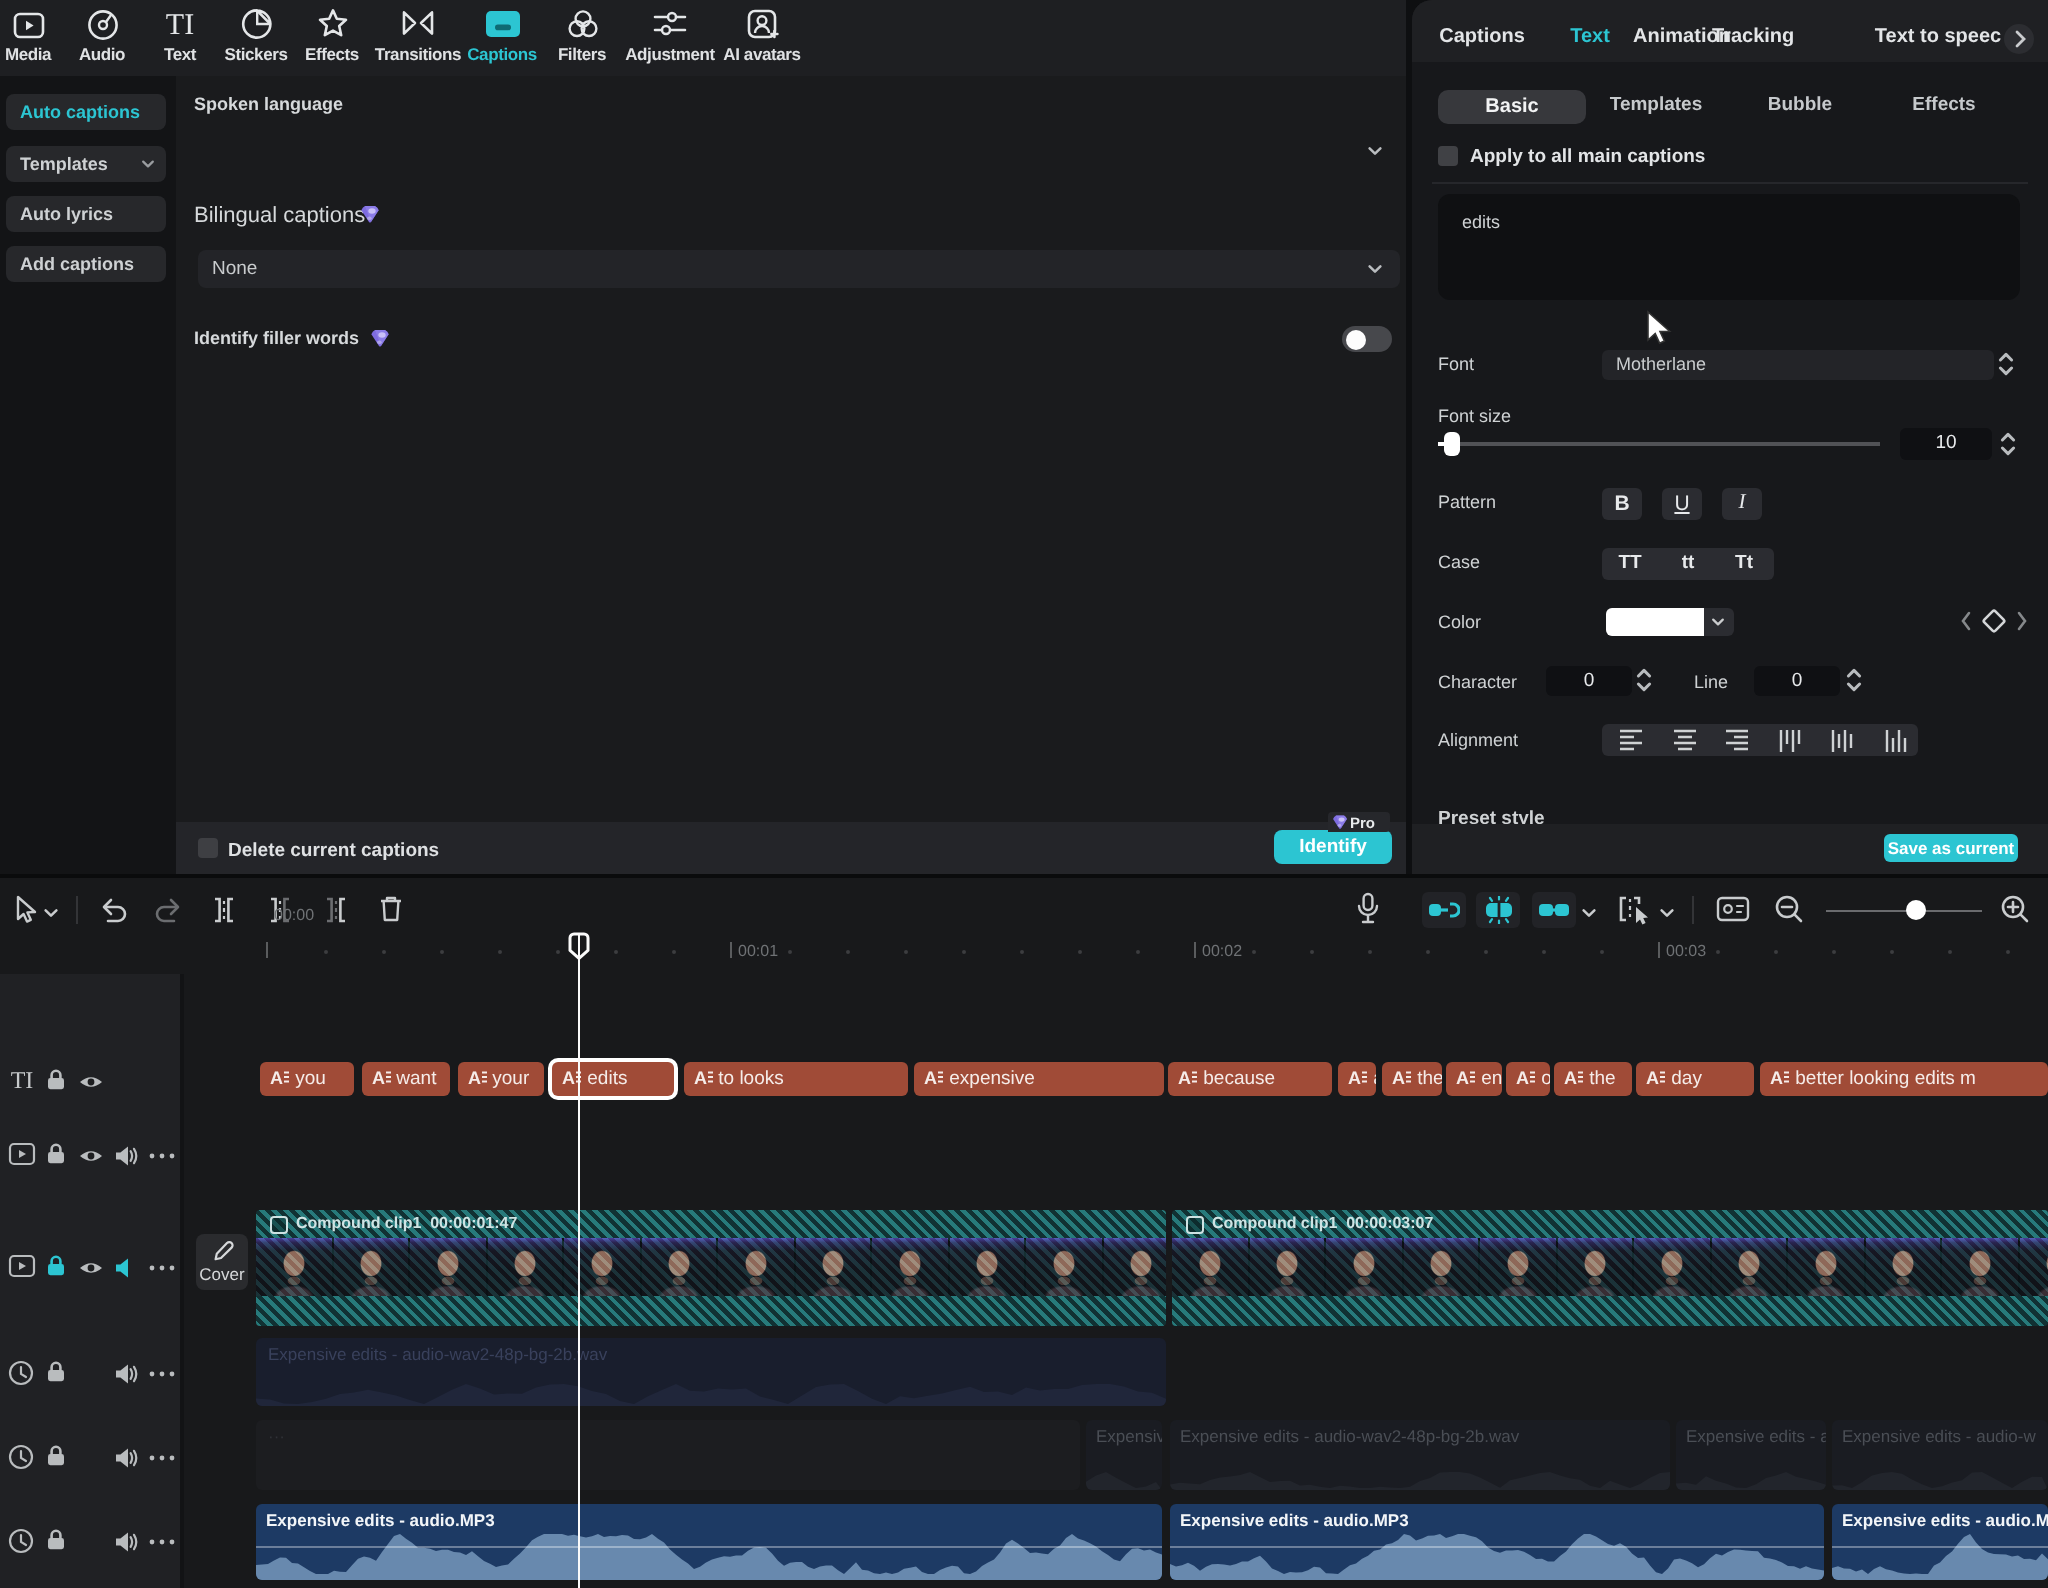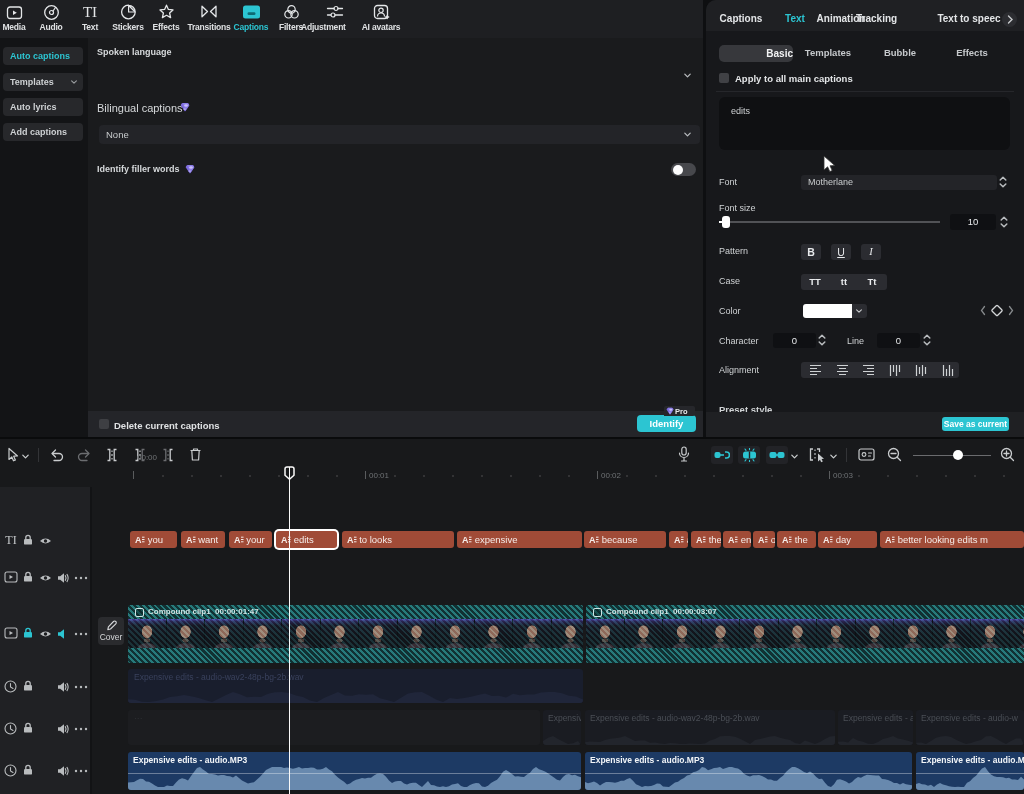--- a/index.html
+++ b/index.html
@@ -45,21 +45,21 @@
         <circle cx="5.5" cy="10.3" r="3.7" stroke="#e4e6e8" stroke-width="1.2" fill="none"></circle>
         <circle cx="11.5" cy="10.3" r="3.7" stroke="#e4e6e8" stroke-width="1.2" fill="none"></circle>
       </svg></div>
     <div class="abs" style="left:257px;top:22px;width:68px;text-align:center;font-size:8.5px;color:#dfe1e3;font-weight:bold;letter-spacing:-0.2px">Filters</div>
 <div class="abs" style="left:305px;top:4px;width:60px;height:18px;text-align:center"><svg width="18" height="16" viewBox="0 0 18 16">
         <path d="M1.5 4.5 H8 M12 4.5 H16.5" stroke="#e4e6e8" stroke-width="1.3" stroke-linecap="round"></path>
         <circle cx="10" cy="4.5" r="2" stroke="#e4e6e8" stroke-width="1.2" fill="none"></circle>
         <path d="M1.5 11 H5 M9 11 H16.5" stroke="#e4e6e8" stroke-width="1.3" stroke-linecap="round"></path>
         <circle cx="7" cy="11" r="2" stroke="#e4e6e8" stroke-width="1.2" fill="none"></circle>
       </svg></div>
-    <div class="abs" style="left:301px;top:22px;width:68px;text-align:left;font-size:8.5px;color:#dfe1e3;font-weight:bold;letter-spacing:-0.2px">Adjustment</div>
+    <div class="abs" style="left:301px;top:22px;width:68px;text-align:center;font-size:8.5px;color:#dfe1e3;font-weight:bold;letter-spacing:-0.2px">Adjustment</div>
 <div class="abs" style="left:351px;top:4px;width:60px;height:18px;text-align:center"><svg width="17" height="16" viewBox="0 0 17 16">
         <rect x="1.5" y="1.5" width="13" height="13" rx="3" stroke="#e4e6e8" stroke-width="1.3" fill="none"></rect>
         <circle cx="8" cy="6.3" r="2.2" stroke="#e4e6e8" stroke-width="1.2" fill="none"></circle>
         <path d="M4.5 12.5 a3.5 3.5 0 0 1 7 0" stroke="#e4e6e8" stroke-width="1.2" fill="none"></path>
         <path d="M14.2 11.5 v3 M12.7 13 h3" stroke="#e4e6e8" stroke-width="1.3" stroke-linecap="round"></path>
       </svg></div>
     <div class="abs" style="left:347px;top:22px;width:68px;text-align:center;font-size:8.5px;color:#dfe1e3;font-weight:bold;letter-spacing:-0.2px">AI avatars</div>
 <div class="abs" style="left:0;top:38px;width:88px;height:399px;background:#131416"></div>
 <div class="abs" style="left:3px;top:47px;width:80px;height:18px;background:#27282b;border-radius:4px;color:#2cc5d2;font-size:9px;font-weight:bold;line-height:18px;padding-left:7px">Auto captions</div>
 <div class="abs" style="left:3px;top:73px;width:80px;height:18px;background:#27282b;border-radius:4px;color:#ced1d3;font-size:9px;font-weight:bold;line-height:18px;padding-left:7px">Templates</div>
@@ -109,21 +109,21 @@
 <div class="abs" style="left:706px;top:0;width:318px;height:31px;background:#1f2023;border-radius:10px 0 0 0"></div>
 <div class="abs" style="left:696px;top:13px;width:90px;text-align:center;font-size:10px;font-weight:bold;color:#e3e5e7">Captions</div>
 <div class="abs" style="left:750px;top:13px;width:90px;text-align:center;font-size:10px;font-weight:bold;color:#2cc5d2">Text</div>
 <div class="abs" style="left:796px;top:13px;width:90px;text-align:center;font-size:10px;font-weight:bold;color:#e3e5e7">Animation</div>
 <div class="abs" style="left:856px;top:13px;width:90px;text-align:left;font-size:10px;font-weight:bold;color:#e3e5e7">Tracking</div>
 <div class="abs" style="left:924px;top:13px;width:90px;text-align:center;font-size:10px;font-weight:bold;color:#e3e5e7">Text to speec</div>
 <div class="abs" style="left:1002px;top:12px;width:15px;height:15px;background:#2c2d31;border-radius:50%"></div>
 <svg class="abs" style="left:1006px;top:15px" width="8" height="9" viewBox="0 0 8 9">
       <path d="M2.5 1 L6 4.5 L2.5 8" stroke="#caccce" stroke-width="1.4" fill="none" stroke-linecap="round"></path>
     </svg>
-<div class="abs" style="left:719px;top:45px;width:74px;height:17px;background:#37383c;border-radius:5px;color:#f2f3f4;font-size:10px;font-weight:bold;text-align:right;line-height:17px">Basic</div>
+<div class="abs" style="left:719px;top:45px;width:74px;height:17px;background:#37383c;border-radius:5px;color:#f2f3f4;font-size:10px;font-weight:bold;text-align:center;line-height:17px">Basic</div>
 <div class="abs" style="left:788px;top:47px;width:80px;text-align:center;font-size:9.5px;font-weight:bold;color:#c6c9cc">Templates</div>
 <div class="abs" style="left:860px;top:47px;width:80px;text-align:center;font-size:9.5px;font-weight:bold;color:#c6c9cc">Bubble</div>
 <div class="abs" style="left:932px;top:47px;width:80px;text-align:center;font-size:9.5px;font-weight:bold;color:#c6c9cc">Effects</div>
 <div class="abs" style="left:719px;top:73px;width:10px;height:10px;background:#404145;border-radius:2px"></div>
 <div class="abs" style="left:735px;top:73px;font-size:9.5px;font-weight:bold;color:#e3e5e7">Apply to all main captions</div>
 <div class="abs" style="left:716px;top:91px;width:298px;height:1px;background:#26272b"></div>
 <div class="abs" style="left:719px;top:97px;width:291px;height:53px;background:#0f1012;border-radius:6px"></div>
 <div class="abs" style="left:731px;top:106px;font-size:9px;color:#cfd2d4">edits</div>
 <div class="abs" style="left:719px;top:177px;font-size:9px;color:#cfd2d4">Font</div>
 <div class="abs" style="left:801px;top:175px;width:196px;height:15px;background:#232428;border-radius:3px;color:#c9ccce;font-size:9px;line-height:15px;padding-left:7px">Motherlane</div>

